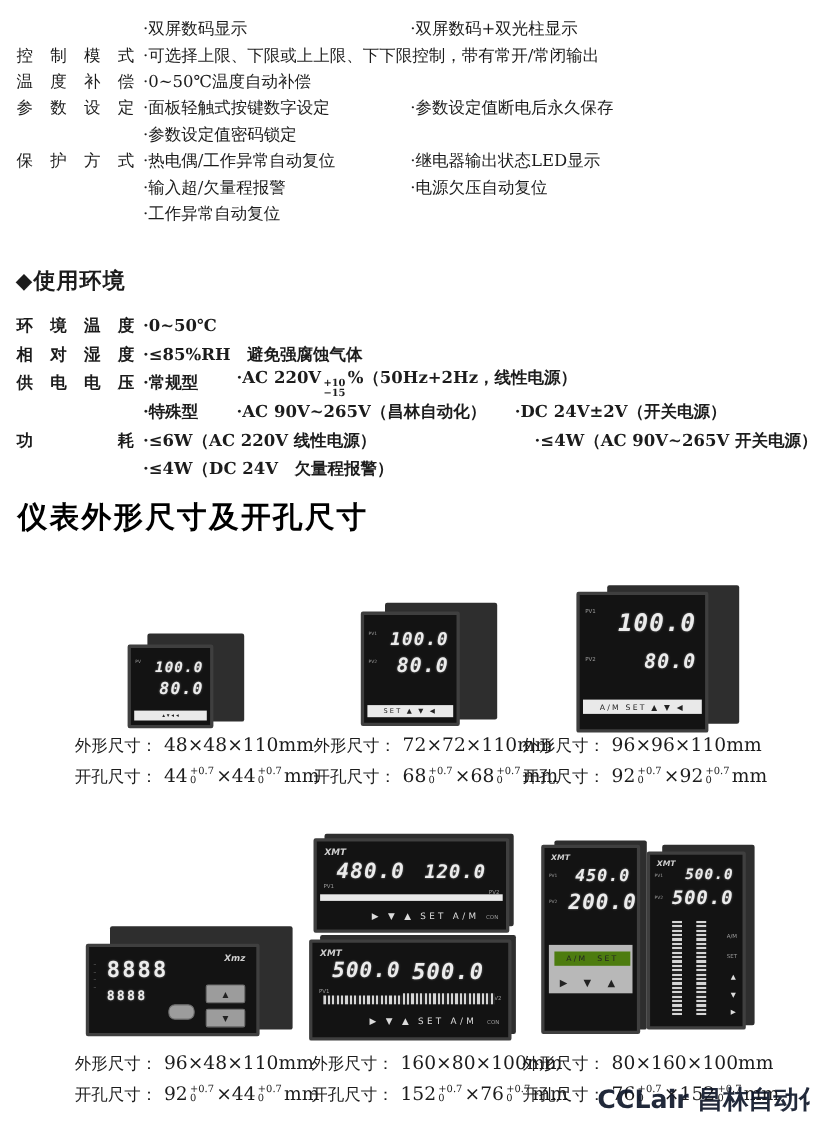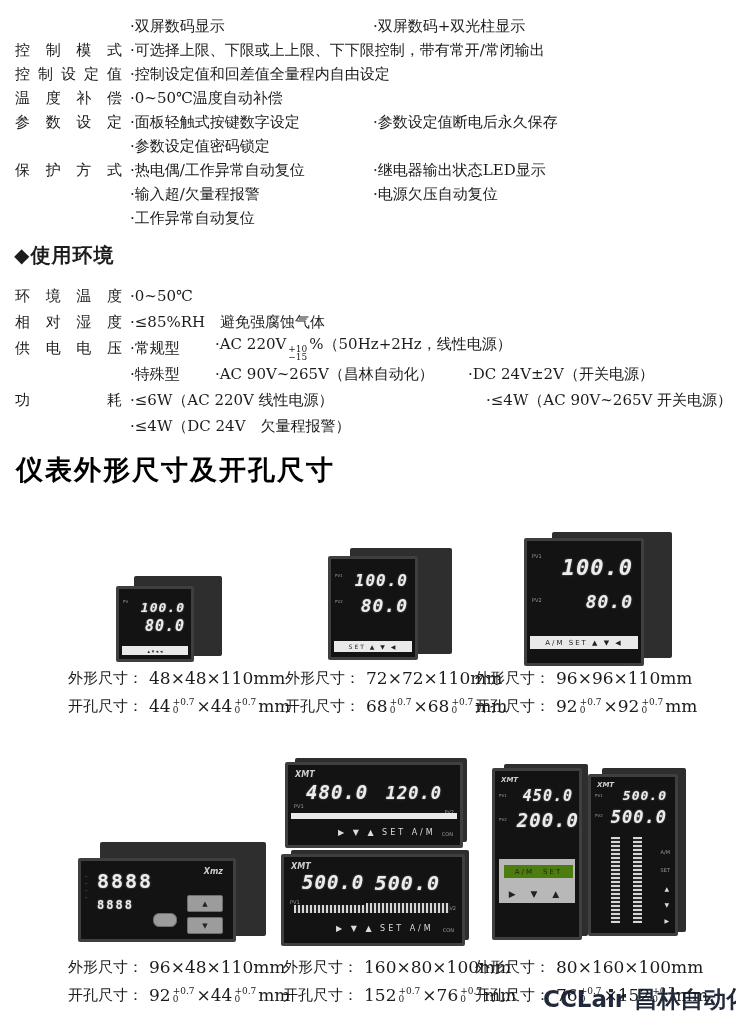--- a/index.html
+++ b/index.html
@@ -67,24 +67,20 @@
     <div class="srow">
       <span class="lbl"></span>
       <span class="c1">·双屏数码显示</span>
       <span class="c2">·双屏数码+双光柱显示</span>
     </div>
     <div class="srow">
       <span class="lbl">控制模式</span>
       <span class="c1 wide">·可选择上限、下限或上上限、下下限控制，带有常开/常闭输出</span>
     </div>
     <div class="srow">
-      <span class="lbl">控制设定值</span>
-      <span class="c1 wide">·控制设定值和回差值全量程内自由设定</span>
-    </div>
-    <div class="srow">
       <span class="lbl">温度补偿</span>
       <span class="c1 wide">·0~50℃温度自动补偿</span>
     </div>
     <div class="srow">
       <span class="lbl">参数设定</span>
       <span class="c1">·面板轻触式按键数字设定</span>
       <span class="c2">·参数设定值断电后永久保存</span>
     </div>
     <div class="srow">
       <span class="lbl"></span>
@@ -101,21 +97,21 @@
       <span class="c2">·电源欠压自动复位</span>
     </div>
     <div class="srow">
       <span class="lbl"></span>
       <span class="c1 wide">·工作异常自动复位</span>
     </div>
   </div>
 
   <div class="env-heading">◆使用环境</div>
 
-  <div class="spec-block" style="top:283px;">
+  <div class="spec-block" style="top:283px;font-weight:bold;">
     <div class="erow">
       <span class="lbl">环境温度</span>
       <span class="c1 wide">·0~50℃</span>
     </div>
     <div class="erow">
       <span class="lbl">相对湿度</span>
       <span class="c1 wide">·≤85%RH　避免强腐蚀气体</span>
     </div>
     <div class="erow">
       <span class="lbl">供电电压</span>

